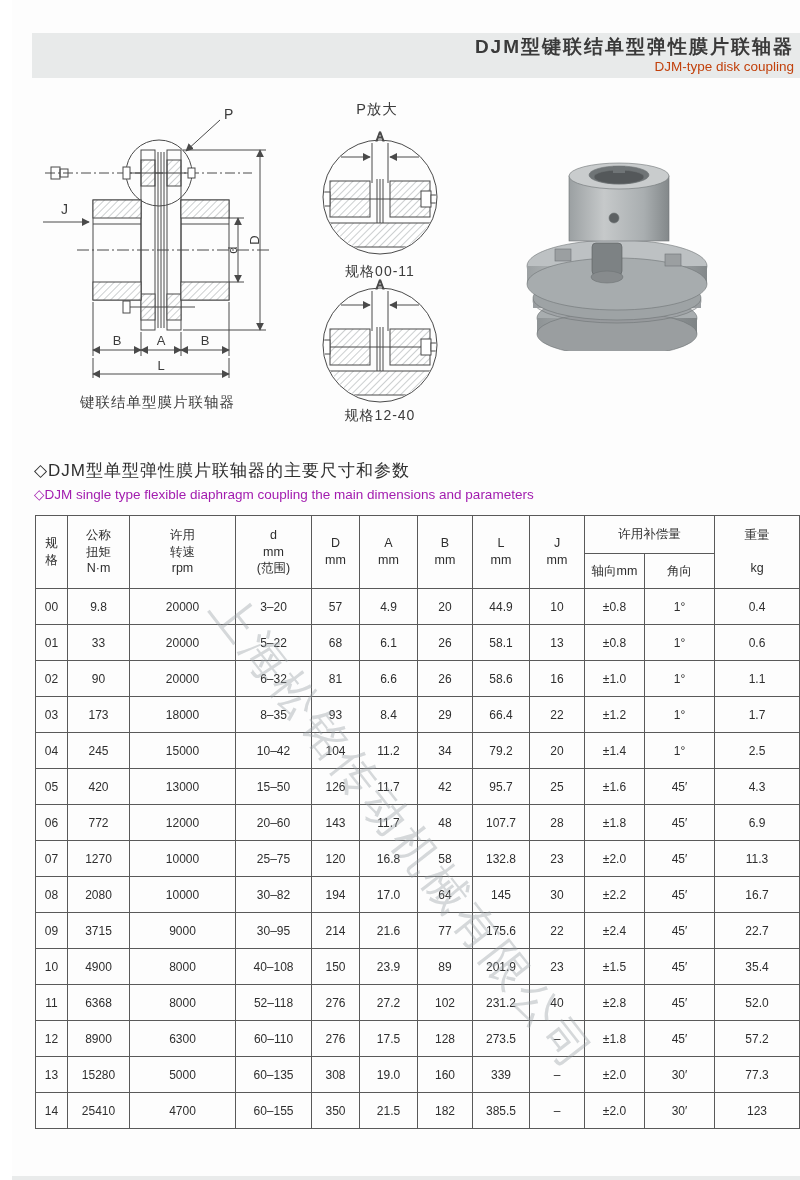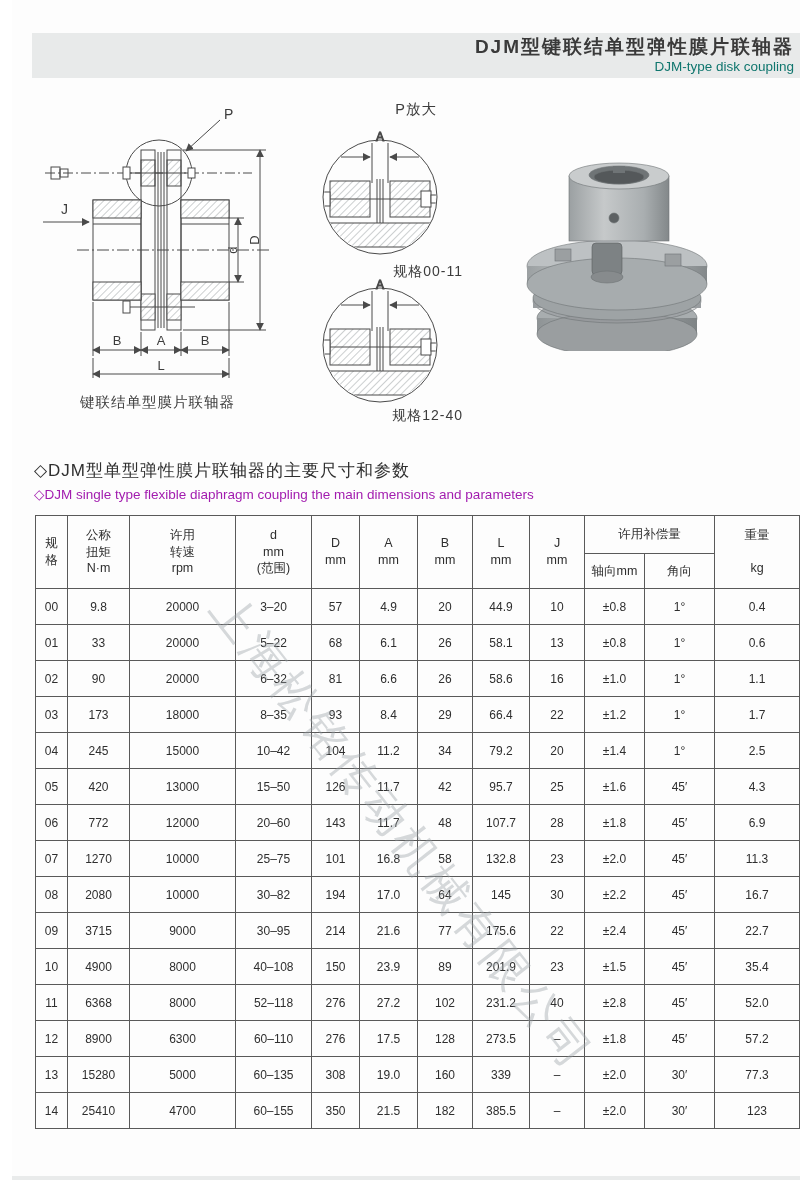--- a/index.html
+++ b/index.html
@@ -2,24 +2,24 @@
 <html><head>
 <meta charset="utf-8">
 <style>
   html,body{margin:0;padding:0;background:#ffffff;}
   .page{position:relative;width:800px;height:1180px;background:#fdfdfd;overflow:hidden;
         font-family:"Liberation Sans","DejaVu Sans",sans-serif;color:#333;margin-left:12px;}
   
   .header-bar{position:absolute;left:20px;top:33px;width:770px;height:45px;background:#e8eaea;
               display:flex;flex-direction:column;align-items:flex-end;justify-content:center;padding-right:8px;box-sizing:border-box;}
   .title-zh{font-size:19px;font-weight:bold;color:#3a3a3a;letter-spacing:2px;line-height:1.1;}
-  .title-en{font-size:13.5px;color:#0f766e;margin-top:2px;}
+  .title-en{font-size:13.5px;color:#c2410c;margin-top:2px;}
   
   .cap{position:absolute;font-size:14.5px;color:#3c3c3c;letter-spacing:1px;}
-  .cap-center{text-align:right;}
+  .cap-center{text-align:center;}
   .note{position:absolute;left:436px;top:431px;width:356px;font-size:13.5px;color:#3c3c3c;}
   .sec-zh{position:absolute;left:22px;top:459px;font-size:17px;font-weight:normal;color:#2f2f2f;letter-spacing:1px;}
   .sec-en{position:absolute;left:22px;top:486px;font-size:13.5px;color:#a21caf;}
   
   .tbl-wrap{position:absolute;left:23px;top:515px;z-index:1;}
   table{border-collapse:collapse;table-layout:fixed;width:764px;}
   th,td{border:1px solid #595959;text-align:center;vertical-align:middle;padding:0;color:#2e2e2e;}
   thead th{font-weight:normal;font-size:12.5px;white-space:pre-line;line-height:1.35;}
   tbody td{font-size:12px;white-space:nowrap;}
   thead tr.h1{height:38px;} thead tr.h2{height:35px;} tbody tr{height:36px;}
@@ -334,21 +334,21 @@
             <td>28</td>
             <td>±1.8</td>
             <td>45′</td>
             <td>6.9</td>
           </tr>
           <tr>
             <td>07</td>
             <td>1270</td>
             <td>10000</td>
             <td>25–75</td>
-            <td>101</td>
+            <td>120</td>
             <td>16.8</td>
             <td>58</td>
             <td>132.8</td>
             <td>23</td>
             <td>±2.0</td>
             <td>45′</td>
             <td>11.3</td>
           </tr>
           <tr>
             <td>08</td>

